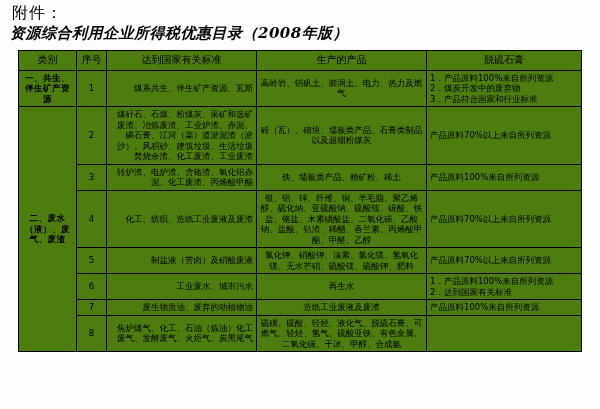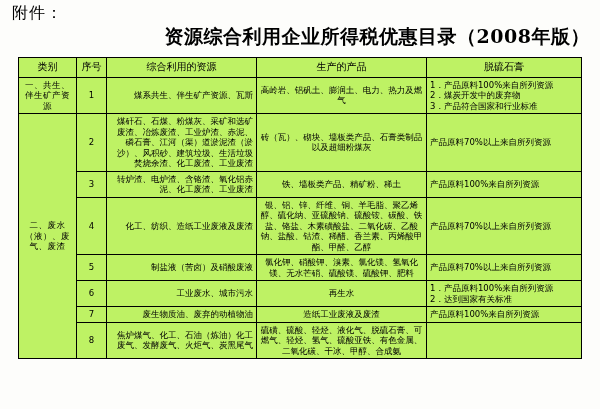--- a/index.html
+++ b/index.html
@@ -22,33 +22,34 @@
     box-sizing: border-box;
     padding: 4px 10px 0 10px;
   }
   .attach-label {
     font-size: 16px;
     line-height: 14px;
     margin: 2px 0 2px 2px;
     letter-spacing: 1px;
   }
   .doc-title {
-    text-align: right;
-    font-size: 19px;
+    text-align: left;
+    font-size: 15px;
     font-weight: bold;
     letter-spacing: 0.5px;
     margin: 4px 0 7px 0;
     font-family: "DejaVu Serif", "Liberation Serif", serif;
+    font-style: italic;
   }
   table.catalog {
     border-collapse: collapse;
     width: 563px;
     margin: 0 auto;
     table-layout: fixed;
-    background: #bef264;
+    background: #4d7c0f;
   }
   table.catalog td, table.catalog th {
     border: 1px solid #000000;
     vertical-align: middle;
     padding: 2px 3px;
     font-size: 8.5px;
     line-height: 10.5px;
     font-family: "DejaVu Sans", "Liberation Sans", sans-serif;
   }
   table.catalog thead th {
@@ -59,21 +60,21 @@
     font-family: "DejaVu Serif", "Liberation Serif", serif;
   }
   .col-cat { width: 58px; }
   .col-no  { width: 30px; }
   .col-res { width: 150px; }
   .col-prod{ width: 170px; }
   .col-std { width: 155px; }
 
   td.cat {
     text-align: center;
-    font-weight: normal;
+    font-weight: bold;
     font-size: 9.5px;
     line-height: 12px;
     letter-spacing: 0.5px;
     font-family: "DejaVu Serif", "Liberation Serif", serif;
   }
   td.no {
     text-align: center;
     font-size: 9px;
   }
   td.res { text-align: right; }
@@ -96,21 +97,21 @@
       <col class="col-cat">
       <col class="col-no">
       <col class="col-res">
       <col class="col-prod">
       <col class="col-std">
     </colgroup>
     <thead>
       <tr>
         <th>类别</th>
         <th>序号</th>
-        <th>综合利用的资源</th>
+        <th>达到国家有关标准</th>
         <th>生产的产品</th>
         <th>脱硫石膏</th>
       </tr>
     </thead>
     <tbody>
       <tr>
         <td class="cat">一、共生、伴生矿产资源</td>
         <td class="no">1</td>
         <td class="res">煤系共生、伴生矿产资源、瓦斯</td>
         <td class="prod">高岭岩、铝矾土、膨润土、电力、热力及燃气</td>
@@ -122,21 +123,21 @@
       </tr>
       <tr>
         <td class="cat" rowspan="7">二、废水（液）、废气、废渣</td>
         <td class="no">2</td>
         <td class="res">煤矸石、石煤、粉煤灰、采矿和选矿废渣、冶炼废渣、工业炉渣、赤泥、磷石膏、江河（渠）道淤泥渣（淤沙）、风积砂、建筑垃圾、生活垃圾焚烧余渣、化工废渣、工业废渣</td>
         <td class="prod">砖（瓦）、砌块、墙板类产品、石膏类制品以及超细粉煤灰</td>
         <td class="std">产品原料70%以上来自所列资源</td>
       </tr>
       <tr>
         <td class="no">3</td>
-        <td class="res">转炉渣、电炉渣、含铬渣、氧化铝赤泥、化工废渣、工业废渣</td>
+        <td class="res">转炉渣、电炉渣、含铬渣、氧化铝赤泥、化工废渣、丙烯酸甲酯</td>
         <td class="prod">铁、墙板类产品、精矿粉、稀土</td>
         <td class="std">产品原料100%来自所列资源</td>
       </tr>
       <tr>
         <td class="no">4</td>
         <td class="res">化工、纺织、造纸工业废液及废渣</td>
         <td class="prod">银、铝、锌、纤维、铜、羊毛脂、聚乙烯醇、硫化纳、亚硫酸钠、硫酸铵、碳酸、铁盐、铬盐、木素磺酸盐、二氧化碳、乙酸钠、盐酸、钴渣、稀醋、香兰素、丙烯酸甲酯、甲醛、乙醇</td>
         <td class="std">产品原料70%以上来自所列资源</td>
       </tr>
       <tr>

